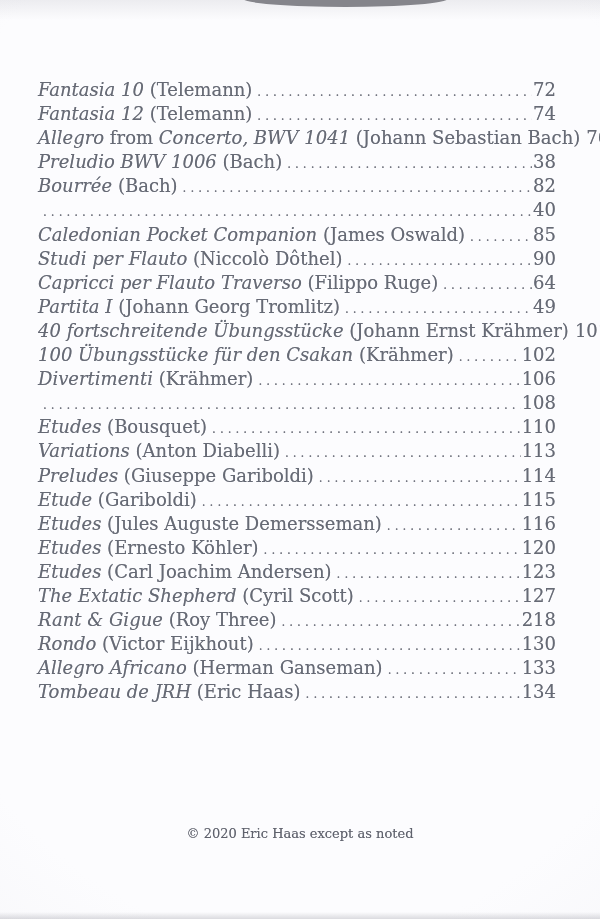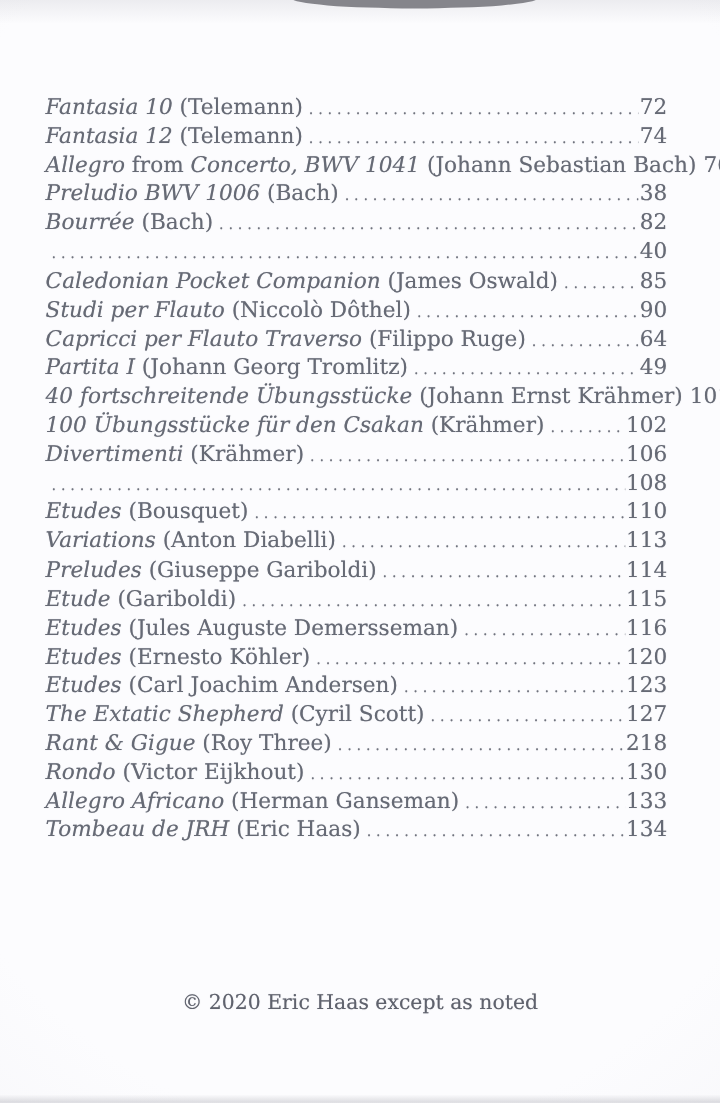--- a/index.html
+++ b/index.html
@@ -79,21 +79,21 @@
     flex: 0 0 auto;
     font-style: normal;
     text-align: right;
   }
   .footer {
     position: absolute;
     top: 826px;
     left: 0;
     width: 100%;
     text-align: center;
-    font-size: 17px;
+    font-size: 13px;
     color: #5f626d;
     text-shadow: 0 0 0.6px rgba(95,98,109,0.5);
   }
 </style>
 </head>
 <body>
 
 <div class="scan-page">
   <div class="scan-shadow"></div>
 

